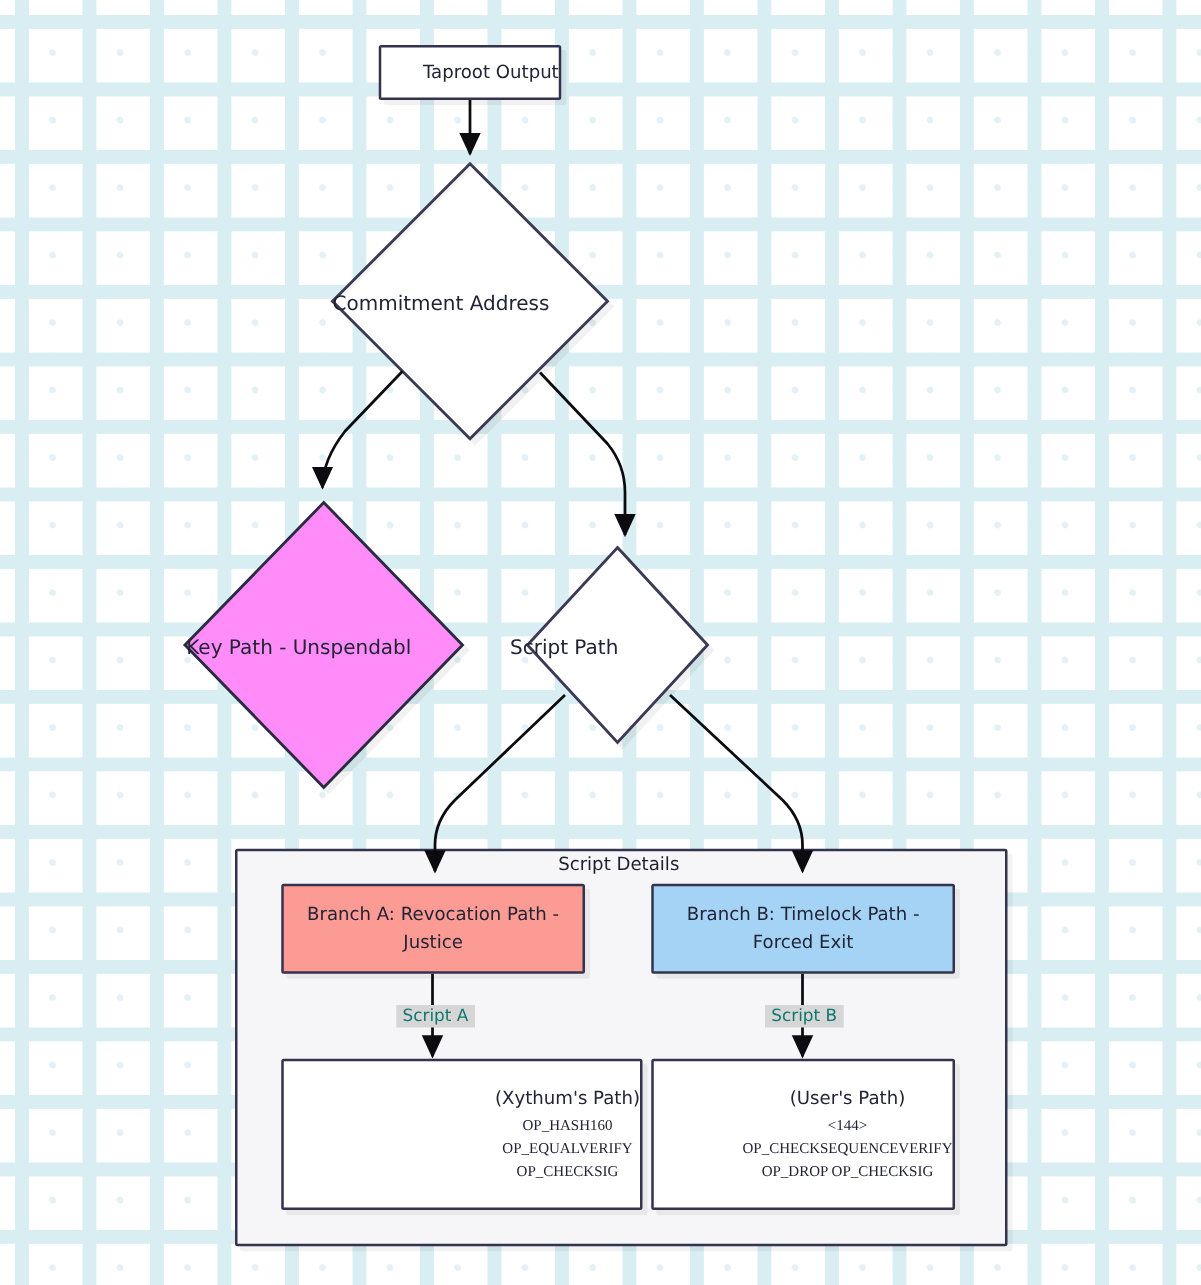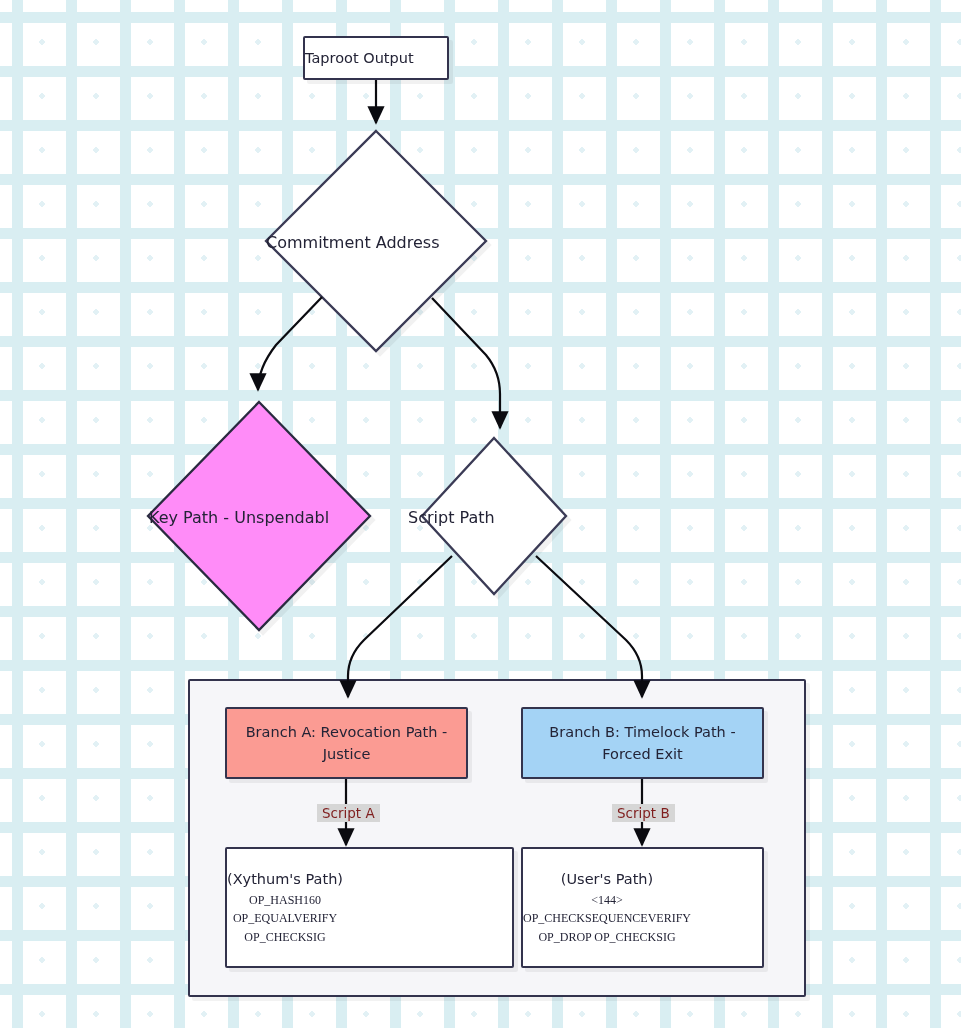--- a/index.html
+++ b/index.html
@@ -49,21 +49,21 @@
   .diamond-stroke.magenta { fill: #ff8cf8; stroke: #2b2b40; }
 
   
   .layer { position: absolute; left: 0; top: 0; z-index: 3; }
 
   .node {
     position: absolute;
     box-sizing: border-box;
     display: flex;
     align-items: center;
-    justify-content: flex-start;
+    justify-content: flex-end;
     text-align: center;
     color: #232336;
     font-size: 14.5px;
     line-height: 1.55;
   }
 
   .box {
     background: #ffffff;
     border: 2.2px solid #33334d;
     border-radius: 2px;
@@ -108,21 +108,21 @@
     text-align: center;
     font-size: 14.5px;
     color: #1f1f2e;
     z-index: 5;
   }
 
   
   .edge-label {
     position: absolute;
     background: #d6d6d6;
-    color: #7f1d1d;
+    color: #0f766e;
     font-size: 13.5px;
     padding: 1px 5px;
     white-space: nowrap;
     z-index: 5;
   }
 
   .mono {
     font-family: Liberation Serif, serif;
     font-size: 12px;
   }
@@ -159,20 +159,21 @@
     <path class="edge-path" marker-end="url(#arrow)" d="M452,556 L364,640 Q348,656 348,676 L348,697"></path>
 
     <path class="edge-path" marker-end="url(#arrow)" d="M536,556 L626,640 Q642,656 642,676 L642,697"></path>
 
     <path class="edge-path" marker-end="url(#arrow)" d="M346,779 L346,845"></path>
 
     <path class="edge-path" marker-end="url(#arrow)" d="M642,779 L642,845"></path>
   </svg>
 
   <div id="cluster"></div>
+  <div id="cluster-title">Script Details</div>
 
   <div class="layer">
 
     <div class="node box" style="left:303px; top:36px; width:146px; height:44px;">
       <span>Taproot Output</span>
     </div>
 
     <div class="diamond-label" style="left:266px; top:231px; width:220px; height:22px;">
       <span>Commitment Address</span>
     </div>

